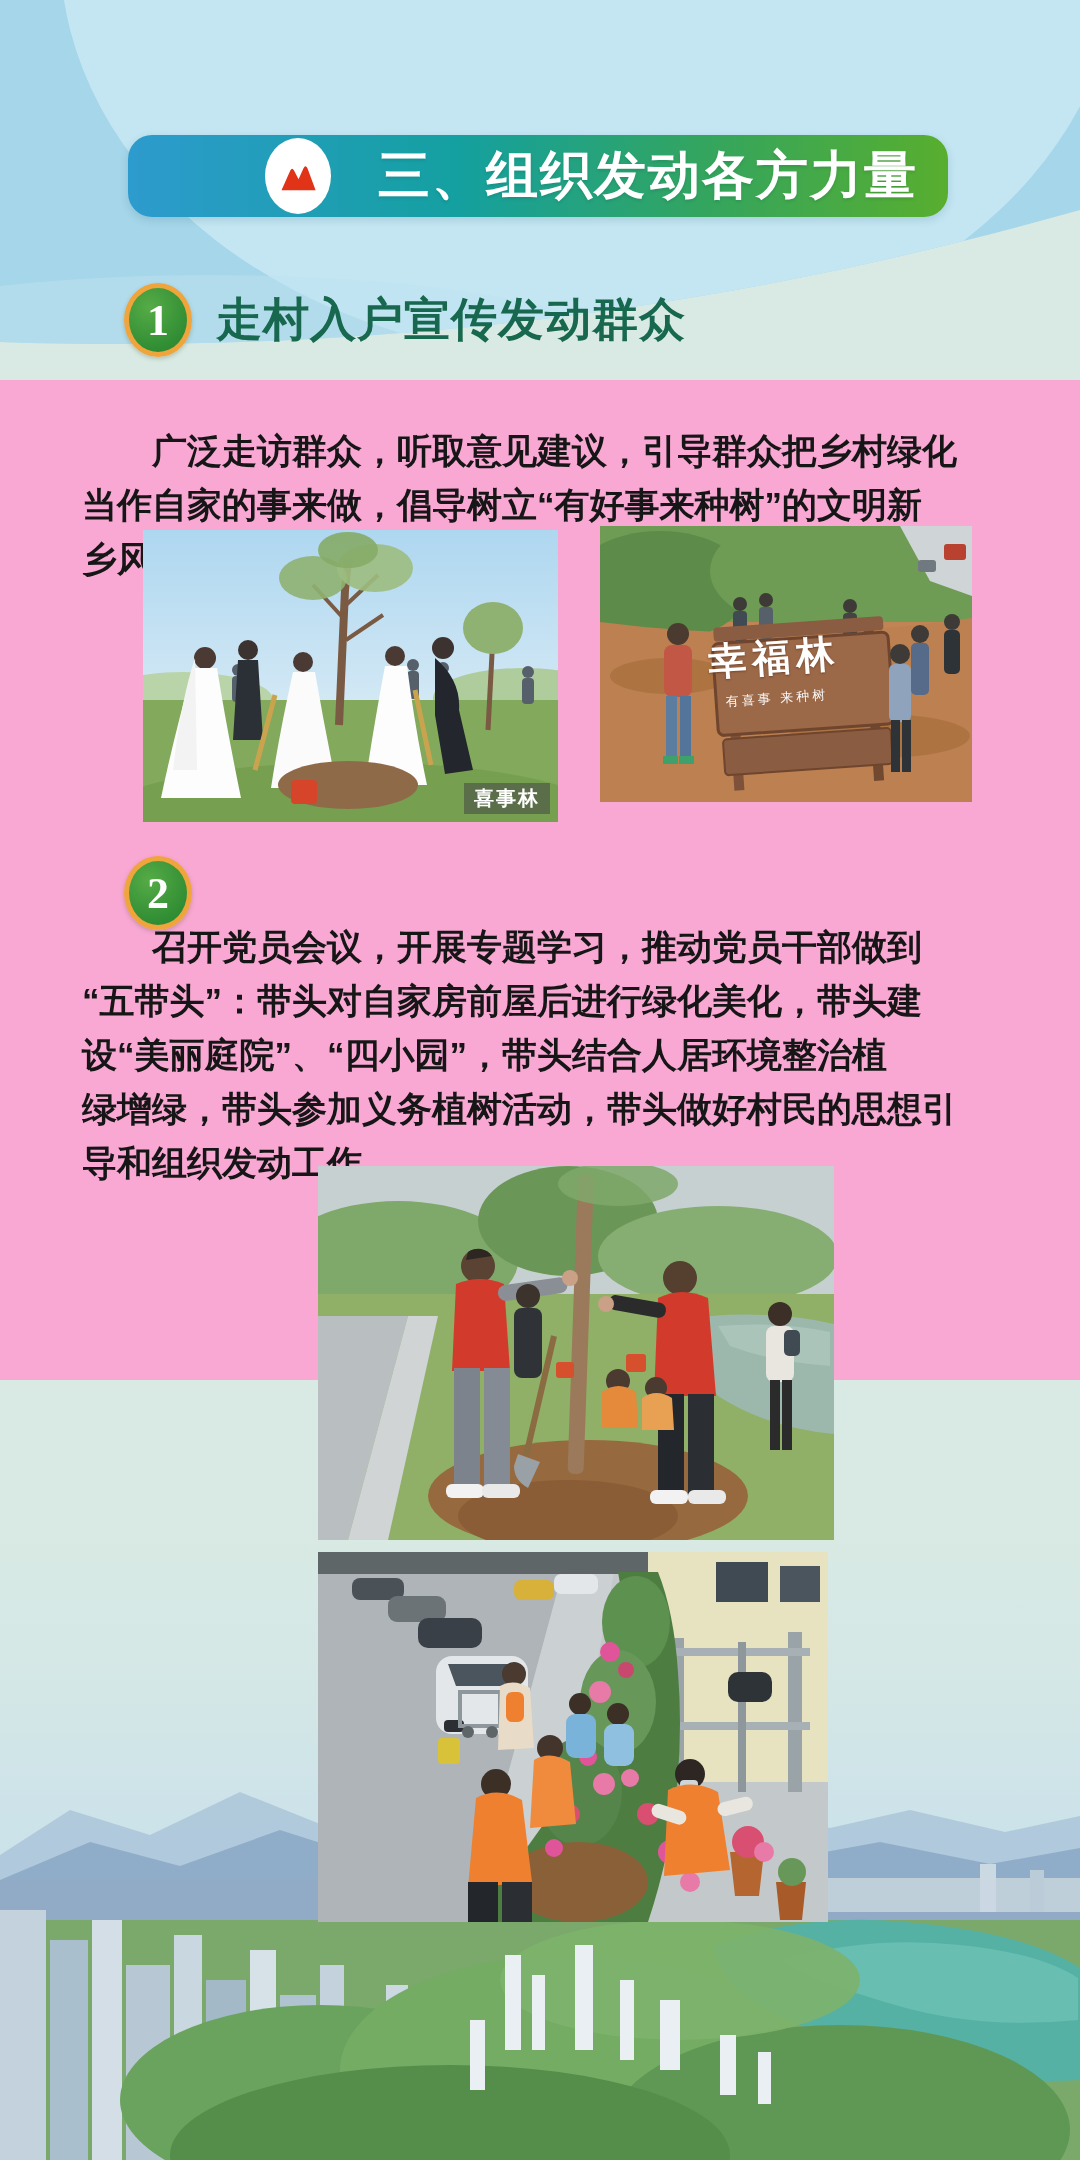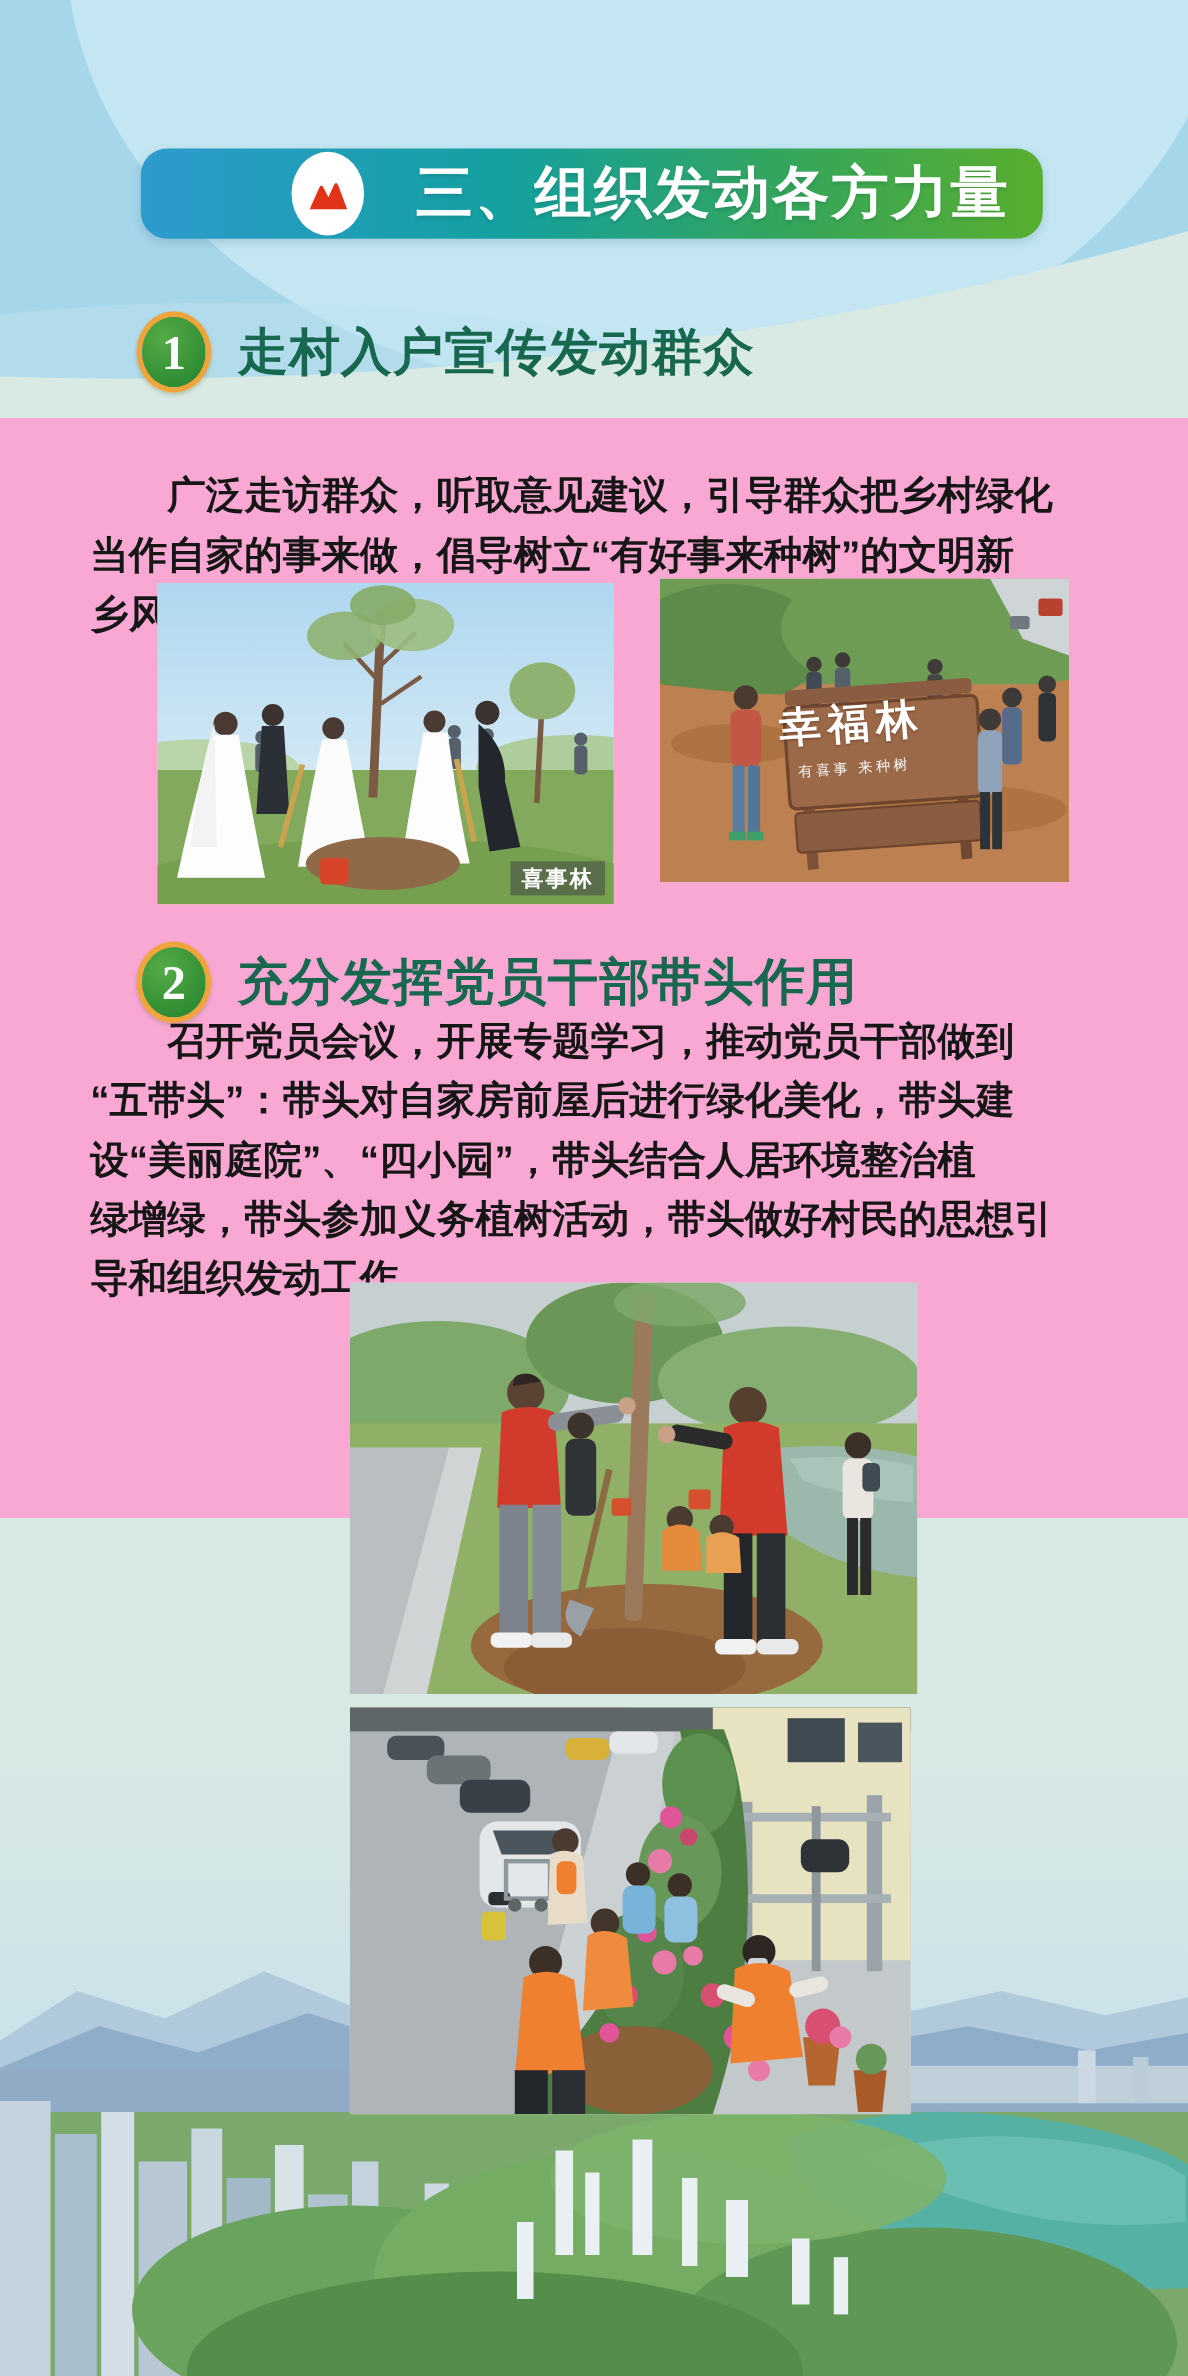--- a/index.html
+++ b/index.html
@@ -257,21 +257,20 @@
         <rect x="302" y="194" width="9" height="52" fill="#2e3338"></rect>
     </svg>
     <div class="sign-text">
       <div class="sign-title">幸福林</div>
       <div class="sign-subtitle">有喜事 来种树</div>
     </div>
   </figure>
 
   <div class="sec-head sec2-head">
     <div class="badge">2</div>
-    <div class="sec-title">充分发挥党员干部带头作用</div>
   </div>
 
   <div class="para para2">召开党员会议，开展专题学习，推动党员干部做到
 “五带头”：带头对自家房前屋后进行绿化美化，带头建
 设“美丽庭院”、“四小园”，带头结合人居环境整治植
 绿增绿，带头参加义务植树活动，带头做好村民的思想引
 导和组织发动工作。</div>
 
   <figure class="photo photo3" style="margin:0">
     <svg viewBox="0 0 516 374" preserveAspectRatio="none" aria-hidden="true">

